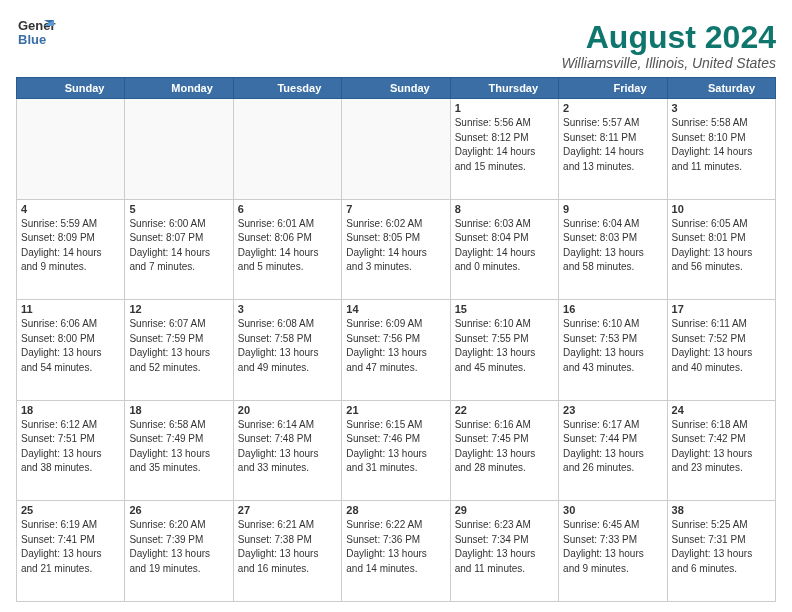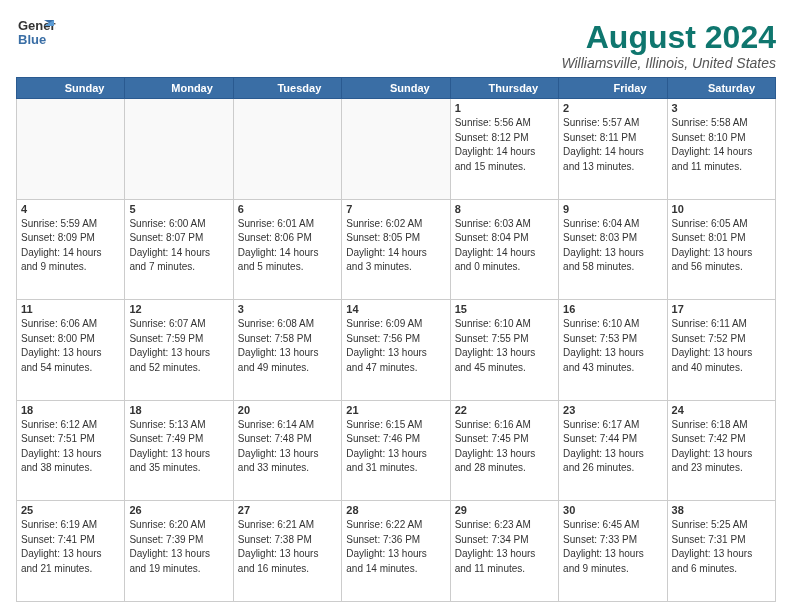--- a/index.html
+++ b/index.html
@@ -247,21 +247,21 @@
         <tr>
           <td>
             <div class="day-num">18</div>
             <div class="day-info">Sunrise: 6:12 AM
 Sunset: 7:51 PM
 Daylight: 13 hours
 and 38 minutes.</div>
           </td>
           <td>
             <div class="day-num">18</div>
-            <div class="day-info">Sunrise: 5:13 AM
+            <div class="day-info">Sunrise: 6:58 AM
 Sunset: 7:49 PM
 Daylight: 13 hours
 and 35 minutes.</div>
           </td>
           <td>
             <div class="day-num">20</div>
             <div class="day-info">Sunrise: 6:14 AM
 Sunset: 7:48 PM
 Daylight: 13 hours
 and 33 minutes.</div>

